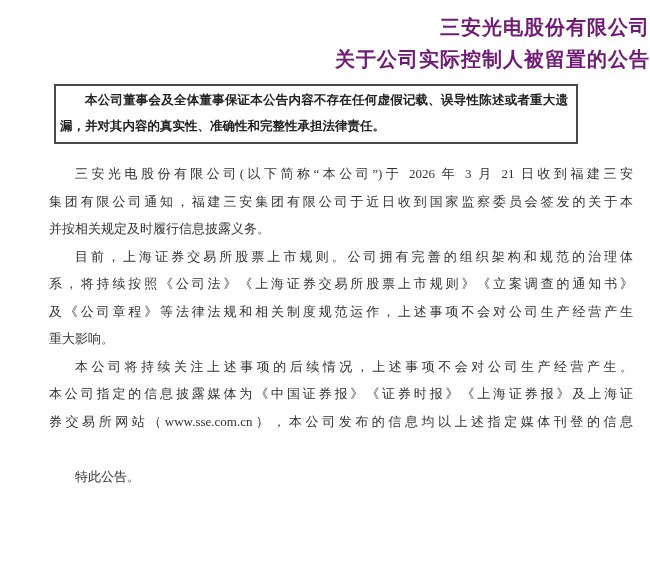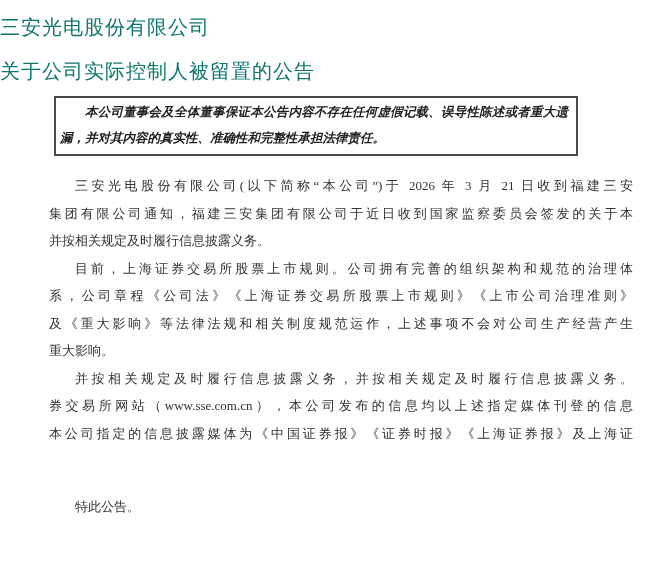--- a/index.html
+++ b/index.html
@@ -9,65 +9,64 @@
   }
   .page {
     position: relative;
     width: 650px;
     height: 562px;
     background: #ffffff;
     font-family: "Liberation Serif", "DejaVu Serif", serif;
     overflow: hidden;
   }
   .title {
-    text-align: left;
-    font-weight: 400;
-    color: #0f766e;
+    text-align: right;
+    font-weight: 700;
+    color: #701a75;
     letter-spacing: 1px;
   }
   .t1 {
     padding-top: 14px;
     font-size: 20px;
     line-height: 27px;
   }
   .t2 {
-    margin-top: 17px;
+    margin-top: 5px;
     font-size: 20px;
     line-height: 27px;
   }
   .disclaimer-box {
     margin: 11px 72px 0 54px;
     border: 2px solid #4a4a4a;
     padding: 1px 8px 3px 4px;
     background: #ffffff;
   }
   .box-line {
     font-size: 12.5px;
     line-height: 26px;
     font-weight: 700;
     color: #222222;
-    font-style: italic;
   }
   .doc-body {
     margin: 16px 17px 0 49px;
     color: #333333;
   }
   .line {
     font-size: 13px;
     line-height: 27.5px;
   }
   .jl {
     text-align: justify;
     text-align-last: justify;
   }
   .first {
     text-indent: 2em;
   }
   .closing {
-    margin-top: 46px;
+    margin-top: 28px;
   }
 </style>
 </head>
 <body>
 
 <div class="page">
 
   <div class="title t1">三安光电股份有限公司</div>
 
   <div class="title t2">关于公司实际控制人被留置的公告</div>
@@ -77,25 +76,25 @@
     <div class="box-line">漏，并对其内容的真实性、准确性和完整性承担法律责任。</div>
   </div>
 
   <div class="doc-body">
 
     <div class="line jl first">三安光电股份有限公司(以下简称“本公司”)于 2026 年 3 月 21 日收到福建三安</div>
     <div class="line jl">集团有限公司通知，福建三安集团有限公司于近日收到国家监察委员会签发的关于本</div>
     <div class="line">并按相关规定及时履行信息披露义务。</div>
 
     <div class="line jl first">目前，上海证券交易所股票上市规则。公司拥有完善的组织架构和规范的治理体</div>
-    <div class="line jl">系，公司章程《公司法》《上海证券交易所股票上市规则》《上市公司治理准则》</div>
-    <div class="line jl">及《重大影响》等法律法规和相关制度规范运作，上述事项不会对公司生产经营产生</div>
+    <div class="line jl">系，将持续按照《公司法》《上海证券交易所股票上市规则》《立案调查的通知书》</div>
+    <div class="line jl">及《公司章程》等法律法规和相关制度规范运作，上述事项不会对公司生产经营产生</div>
     <div class="line">重大影响。</div>
 
-    <div class="line jl first">并按相关规定及时履行信息披露义务，并按相关规定及时履行信息披露义务。</div>
+    <div class="line jl first">本公司将持续关注上述事项的后续情况，上述事项不会对公司生产经营产生。</div>
+    <div class="line jl">本公司指定的信息披露媒体为《中国证券报》《证券时报》《上海证券报》及上海证</div>
     <div class="line jl">券交易所网站（www.sse.com.cn），本公司发布的信息均以上述指定媒体刊登的信息</div>
-    <div class="line jl">本公司指定的信息披露媒体为《中国证券报》《证券时报》《上海证券报》及上海证</div>
 
     <div class="line first closing">特此公告。</div>
 
   </div>
 
 </div>
 
 </body></html>

